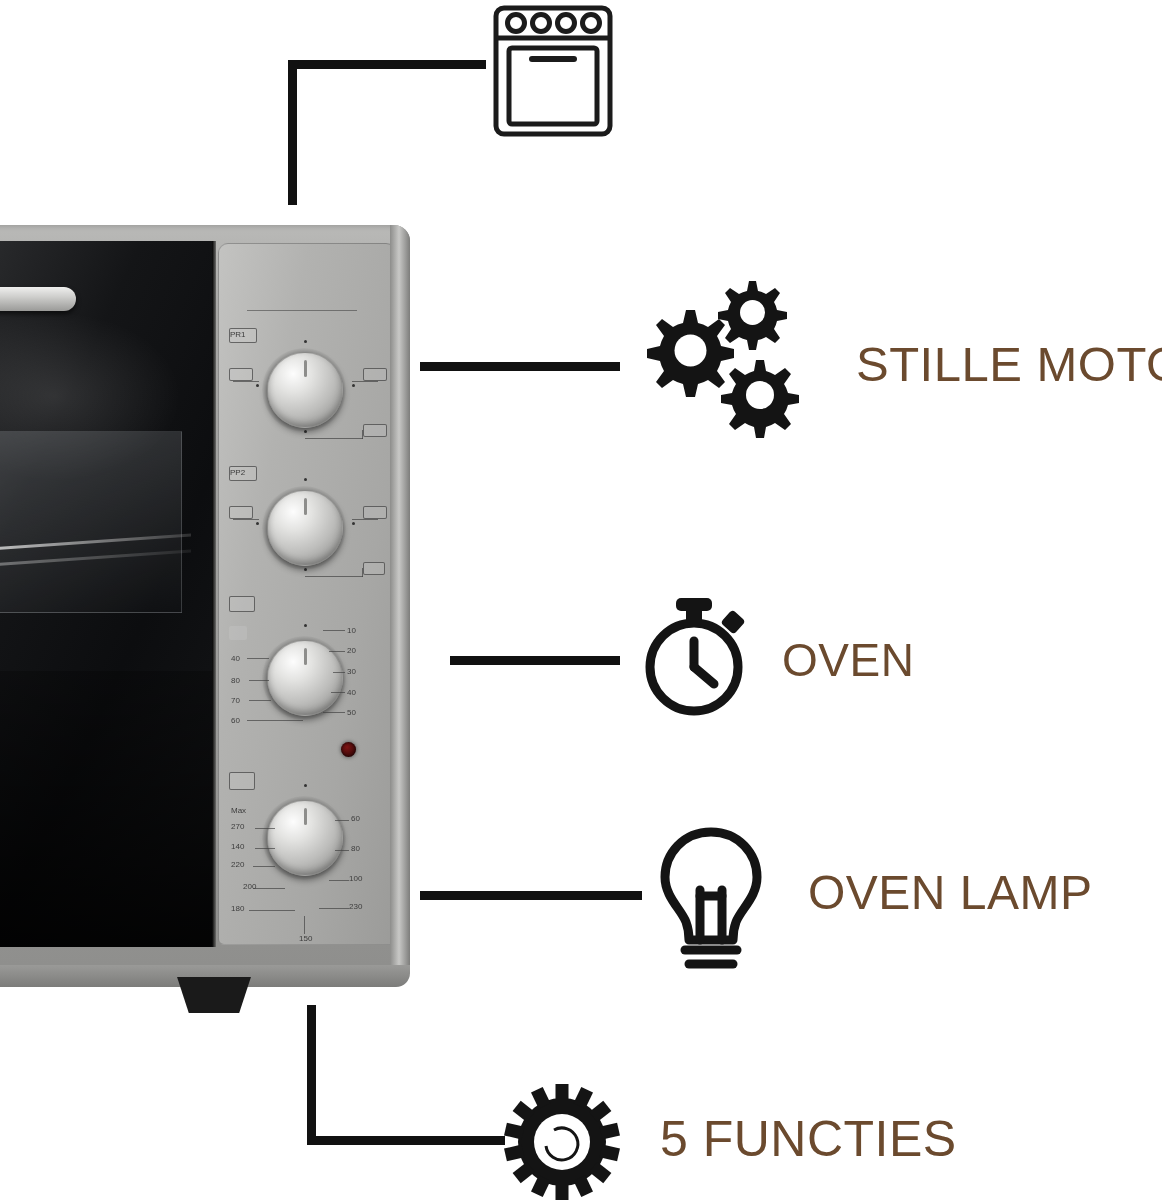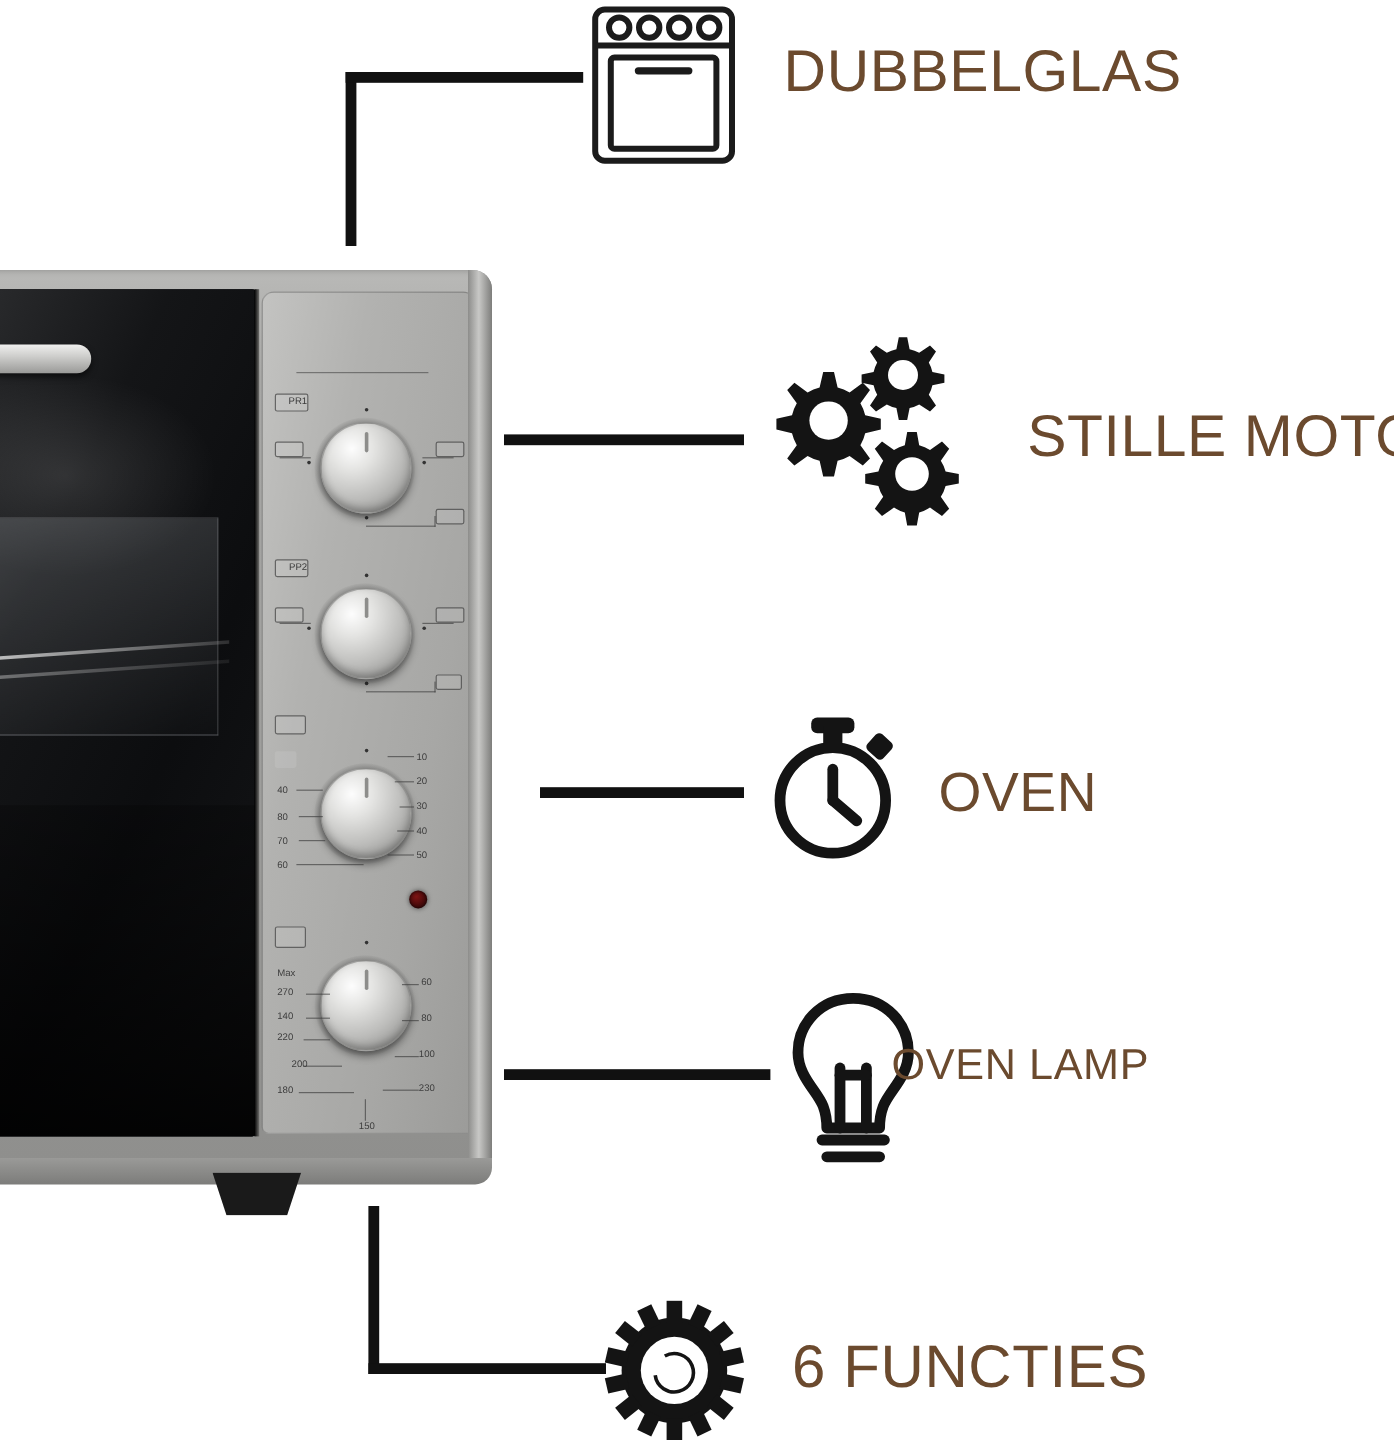--- a/index.html
+++ b/index.html
@@ -116,21 +116,21 @@
     position:absolute;width:84px;height:84px;border-radius:50%;
     background:radial-gradient(circle, rgba(60,60,60,.45) 55%, rgba(60,60,60,0) 72%);
   }
 
   .badge{
     position:absolute;
     border:1px solid rgba(70,70,70,.75);
     border-radius:2px;
     color:#3a3a3a;
     font-size:8px;line-height:11px;
-    text-align:right;
+    text-align:left;
     font-family:"Liberation Sans", sans-serif;
     background:rgba(255,255,255,.10);
   }
   .tickline{position:absolute;background:rgba(60,60,60,.65);height:1px;}
   .tickdot{position:absolute;width:3px;height:3px;border-radius:50%;background:#333;}
   .scale-num{
     position:absolute;color:#3d3d3d;font-size:8px;line-height:9px;
     font-family:"Liberation Sans", sans-serif;white-space:nowrap;
   }
   .led{
@@ -278,21 +278,20 @@
       <rect x="4" y="4" width="114" height="126" rx="8"></rect>
       <line x1="4" y1="34" x2="118" y2="34"></line>
       <circle cx="24" cy="19" r="8.5"></circle>
       <circle cx="49" cy="19" r="8.5"></circle>
       <circle cx="74" cy="19" r="8.5"></circle>
       <circle cx="99" cy="19" r="8.5"></circle>
       <rect x="17" y="44" width="88" height="76" rx="3"></rect>
       <line x1="40" y1="55" x2="82" y2="55" stroke-width="6" stroke-linecap="round"></line>
     </svg>
   </div>
-  <div class="feature-label" style="left:653px;top:36px;font-size:49px">DUBBELGLAS</div>
 
   <div class="icon" style="left:624px;top:275px;width:202px;height:185px">
     <svg viewBox="0 0 202 185" xmlns="http://www.w3.org/2000/svg">
       <g fill="#141414">
 
         <path d="M62 35 l9 0 3 13 a36 36 0 0 1 10 4 l11 -8 6 6 -8 11 a36 36 0 0 1 4 10 l13 3 0 9 -13 3 a36 36 0 0 1 -4 10 l8 11 -6 6 -11 -8 a36 36 0 0 1 -10 4 l-3 13 -9 0 -3 -13 a36 36 0 0 1 -10 -4 l-11 8 -6 -6 8 -11 a36 36 0 0 1 -4 -10 l-13 -3 0 -9 13 -3 a36 36 0 0 1 4 -10 l-8 -11 6 -6 11 8 a36 36 0 0 1 10 -4 z"></path>
         <circle cx="66.5" cy="75.5" r="16" fill="#ffffff"></circle>
 
         <path d="M125 6 l7 0 2 10 a28 28 0 0 1 8 3 l9 -6 5 5 -6 9 a28 28 0 0 1 3 8 l10 2 0 7 -10 2 a28 28 0 0 1 -3 8 l6 9 -5 5 -9 -6 a28 28 0 0 1 -8 3 l-2 10 -7 0 -2 -10 a28 28 0 0 1 -8 -3 l-9 6 -5 -5 6 -9 a28 28 0 0 1 -3 -8 l-10 -2 0 -7 10 -2 a28 28 0 0 1 3 -8 l-6 -9 5 -5 9 6 a28 28 0 0 1 8 -3 z"></path>
         <circle cx="128.5" cy="37.5" r="12.5" fill="#ffffff"></circle>
@@ -323,21 +322,21 @@
       <g fill="none" stroke="#141414" stroke-width="9" stroke-linecap="round" stroke-linejoin="round">
         <path d="M56 6 C28 6 10 28 10 51 C10 71 26 83 31 96 C34 104 34 110 34 114 L78 114 C78 110 78 104 81 96 C86 83 102 71 102 51 C102 28 84 6 56 6 Z"></path>
         <line x1="45" y1="64" x2="45" y2="114"></line>
         <line x1="67" y1="64" x2="67" y2="114"></line>
         <line x1="45" y1="70" x2="67" y2="70"></line>
         <line x1="30" y1="124" x2="82" y2="124"></line>
         <line x1="34" y1="138" x2="78" y2="138"></line>
       </g>
     </svg>
   </div>
-  <div class="feature-label" style="left:743px;top:869px;font-size:36px">OVEN LAMP</div>
+  <div class="feature-label" style="left:808px;top:869px;font-size:48px">OVEN LAMP</div>
 
   <div class="icon" style="left:503px;top:1083px;width:118px;height:118px">
     <svg viewBox="0 0 118 118" xmlns="http://www.w3.org/2000/svg">
       <g transform="translate(59,59)">
         <g fill="#141414">
           <circle cx="0" cy="0" r="44"></circle>
           <g>
             <rect x="-6.5" y="-58" width="13" height="18"></rect>
             <rect x="-6.5" y="-58" width="13" height="18" transform="rotate(25.7)"></rect>
             <rect x="-6.5" y="-58" width="13" height="18" transform="rotate(51.4)"></rect>
@@ -352,15 +351,15 @@
             <rect x="-6.5" y="-58" width="13" height="18" transform="rotate(282.9)"></rect>
             <rect x="-6.5" y="-58" width="13" height="18" transform="rotate(308.6)"></rect>
             <rect x="-6.5" y="-58" width="13" height="18" transform="rotate(334.3)"></rect>
           </g>
         </g>
         <circle cx="0" cy="0" r="28" fill="#ffffff"></circle>
         <path d="M -16 4 a 16 16 0 1 0 8 -16" fill="none" stroke="#141414" stroke-width="3"></path>
       </g>
     </svg>
   </div>
-  <div class="feature-label" style="left:660px;top:1114px;font-size:50px">6 FUNCTIES</div>
+  <div class="feature-label" style="left:660px;top:1114px;font-size:50px">5 FUNCTIES</div>
 
 </div>
 
 </body></html>

